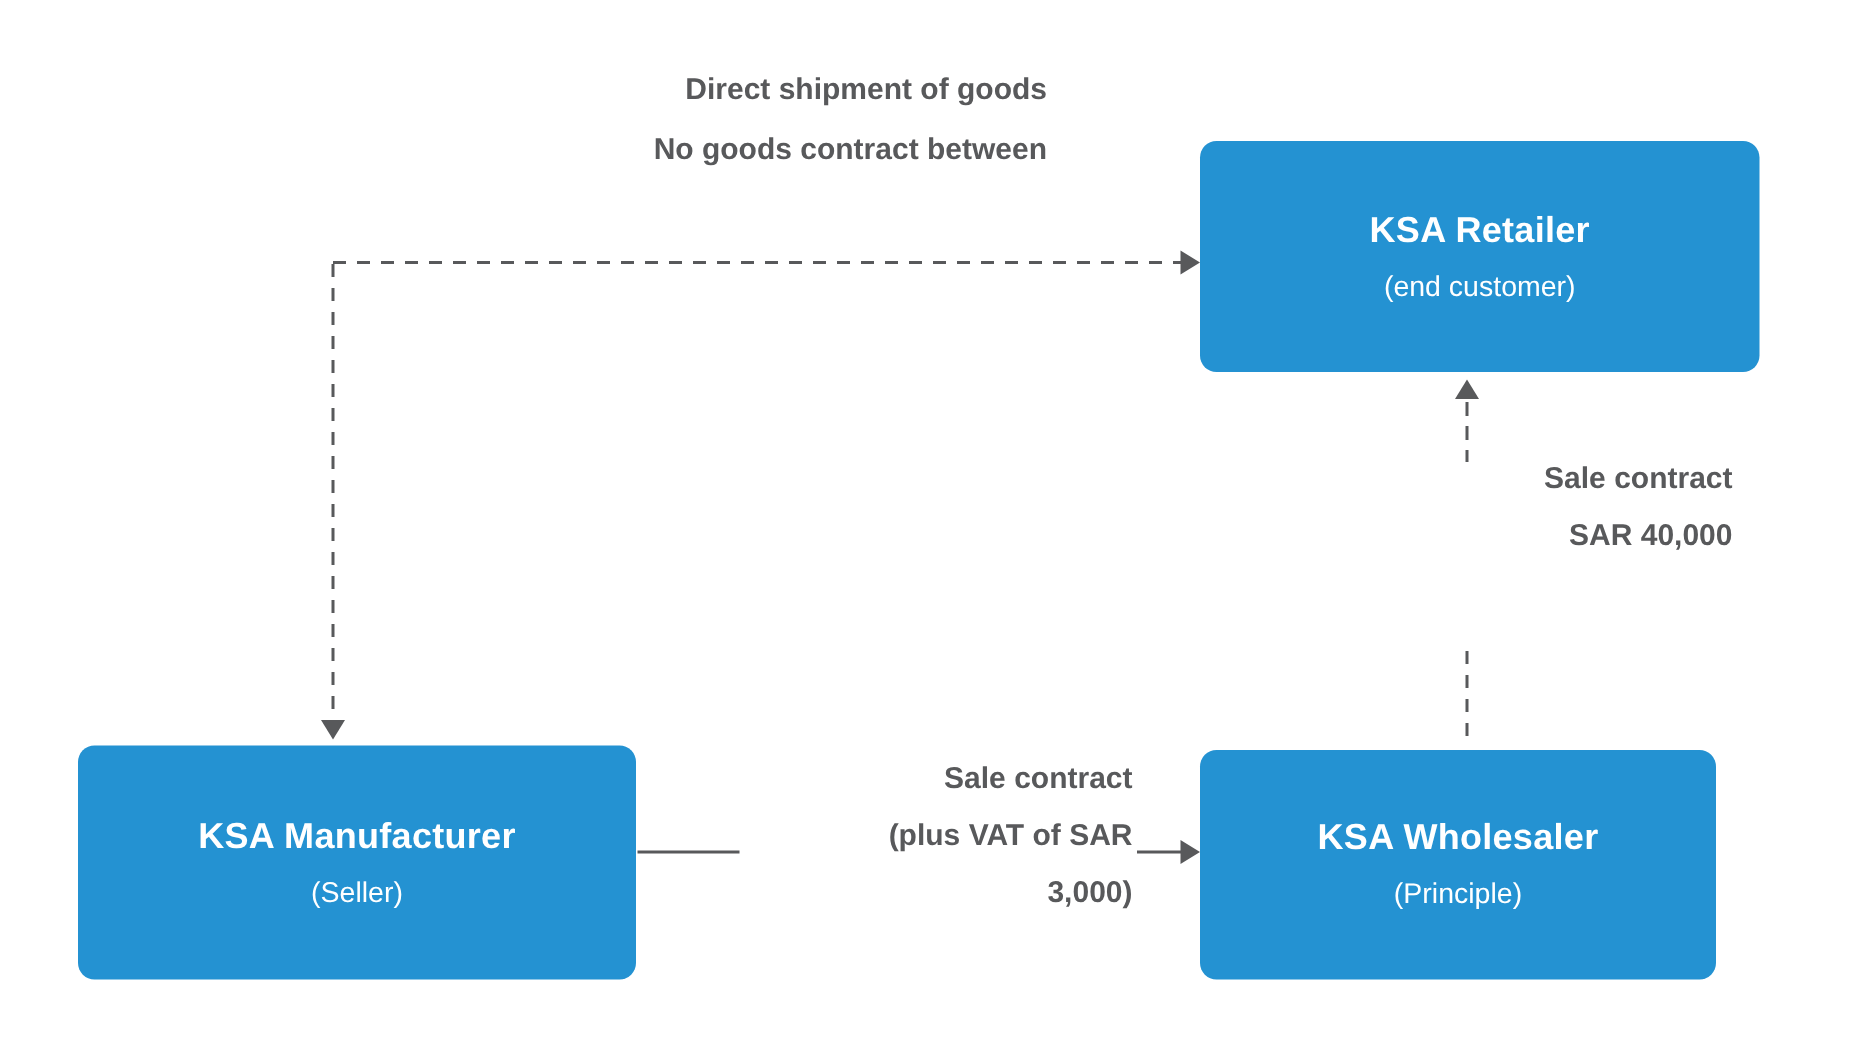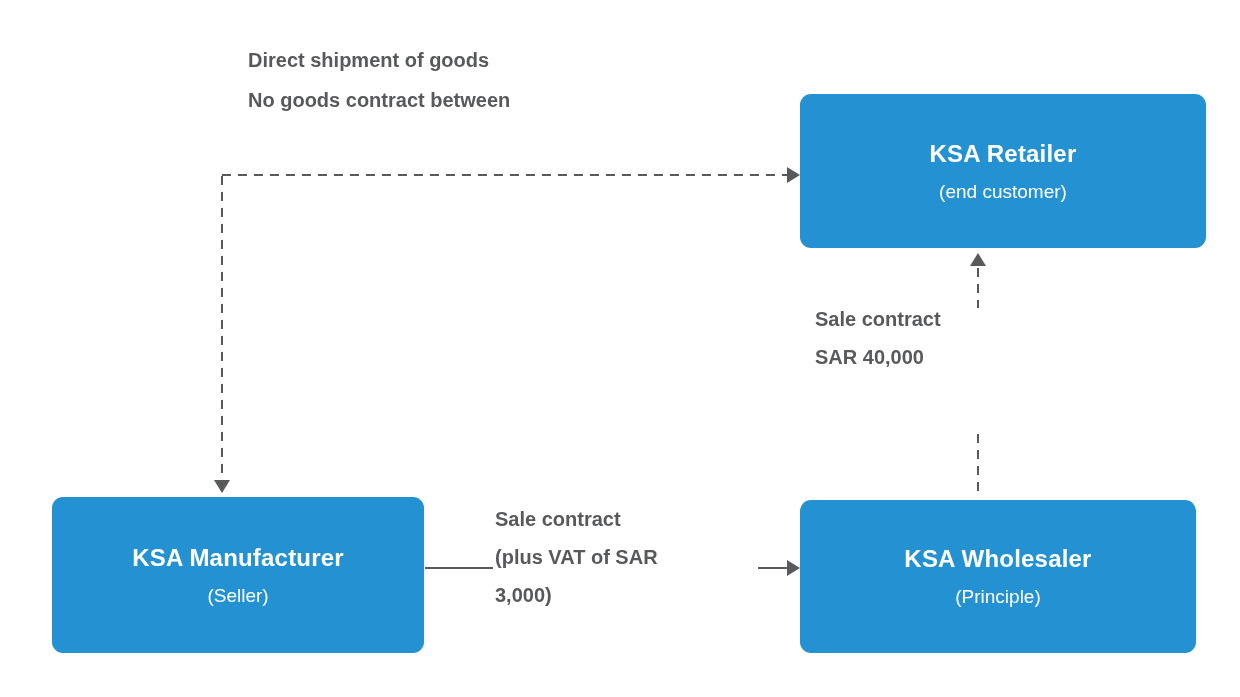--- a/index.html
+++ b/index.html
@@ -23,21 +23,21 @@
     gap: 13px;
     text-align: center;
   }
   .node .title    { font-size: 24px; font-weight: bold; letter-spacing: 0.2px; }
   .node .subtitle { font-size: 19px; font-weight: normal; }
   .label {
     position: absolute;
     color: #58595b;
     font-size: 20px;
     font-weight: bold;
-    text-align: left;
+    text-align: right;
     line-height: 38px;
     white-space: nowrap;
   }
   .label div { white-space: nowrap; }
   .label-top { line-height: 40px; }
   .hline { position: absolute; height: 2px; background: #58595b; }
   .hline-dashed {
     position: absolute; height: 2px;
     background: repeating-linear-gradient(90deg, #58595b 0 9px, transparent 9px 16px);
   }
@@ -70,21 +70,21 @@
   <div class="label label-top" style="left:248px; top:40px; width:450px;">
     <div>Direct shipment of goods</div>
     <div>No goods contract between</div>
   </div>
 
   <div class="hline-dashed" style="left:222px; top:174px; width:568px;"></div>
   <div class="arrow arrow-right" style="left:787px; top:167px;"></div>
   <div class="vline-dashed" style="left:221px; top:176px; height:304px;"></div>
   <div class="arrow arrow-down" style="left:214px; top:480px;"></div>
 
-  <div class="node" style="left:800px; top:94px; width:406px; height:154px;">
+  <div class="node" style="left:800px; top:94px; width:373px; height:154px;">
     <div class="title">KSA Retailer</div>
     <div class="subtitle">(end customer)</div>
   </div>
 
   <div class="arrow arrow-up" style="left:970px; top:253px;"></div>
   <div class="vline-dashed" style="left:977px; top:268px; height:40px;"></div>
   <div class="label" style="left:815px; top:300px; width:340px;">
     <div>Sale contract</div>
     <div>SAR 40,000</div>
   </div>
@@ -97,18 +97,18 @@
 
   <div class="hline" style="left:425px; top:567px; width:68px;"></div>
   <div class="label" style="left:495px; top:500px; width:260px;">
     <div>Sale contract</div>
     <div>(plus VAT of SAR</div>
     <div>3,000)</div>
   </div>
   <div class="hline" style="left:758px; top:567px; width:31px;"></div>
   <div class="arrow arrow-right" style="left:787px; top:560px;"></div>
 
-  <div class="node" style="left:800px; top:500px; width:396px; height:153px;">
+  <div class="node" style="left:800px; top:500px; width:344px; height:153px;">
     <div class="title">KSA Wholesaler</div>
     <div class="subtitle">(Principle)</div>
   </div>
 
 </div>
 
 </body></html>

